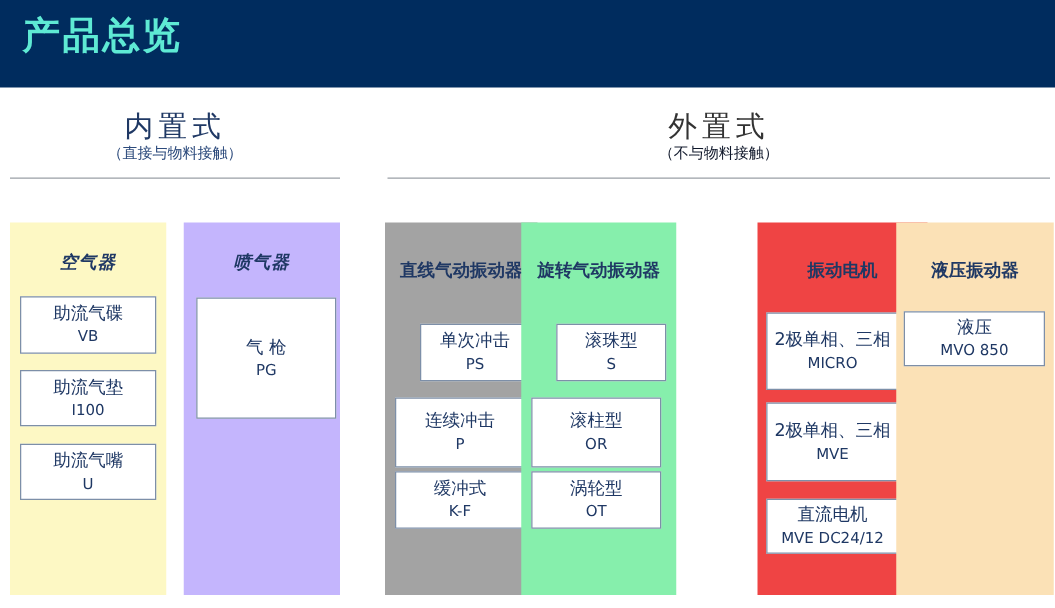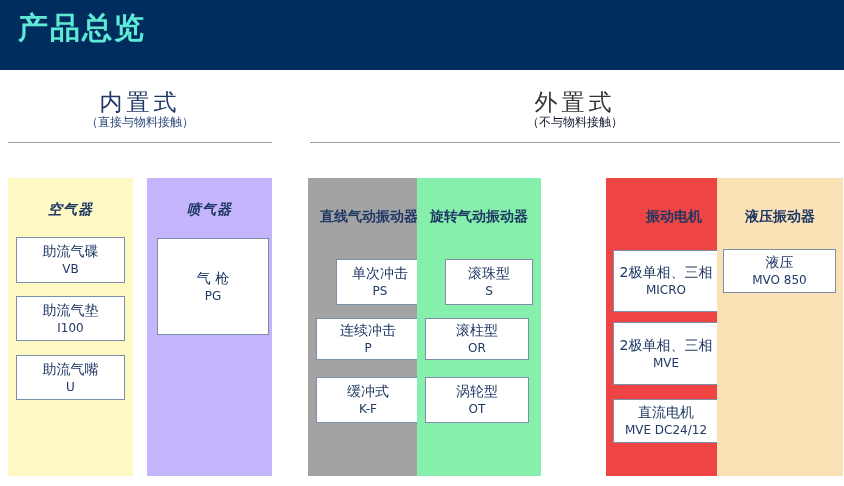--- a/index.html
+++ b/index.html
@@ -40,21 +40,21 @@
     display:flex;flex-direction:column;justify-content:center;align-items:center;gap:2px;
     color:#1f3864;text-align:center;
   }
   .pname{font-size:14px;line-height:17px;}
   .pcode{font-size:12px;line-height:15px;}
   .c1 .b0{left:8px;width:109px;top:59px;height:46px;}
   .c1 .b1{left:8px;width:109px;top:118px;height:45px;}
   .c1 .b2{left:8px;width:109px;top:177px;height:45px;}
   .c2 .b0{left:10px;width:112px;top:60px;height:97px;}
   .c3 .b0,.c4 .b0{left:8px;width:88px;top:81px;height:46px;margin-left:20px;}
-  .c3 .b1,.c4 .b1{left:8px;width:104px;top:140px;height:42px;}
+  .c3 .b1,.c4 .b1{left:8px;width:104px;top:140px;height:56px;}
   .c3 .b2,.c4 .b2{left:8px;width:104px;top:199px;height:46px;}
   .c5 .b0{left:7px;width:106px;top:72px;height:62px;}
   .c5 .b1{left:7px;width:106px;top:144px;height:63px;}
   .c5 .b2{left:7px;width:106px;top:221px;height:44px;}
   .c6 .b0{left:6px;width:113px;top:71px;height:44px;}
 </style>
 </head>
 <body>
 
 <div id="stage">

